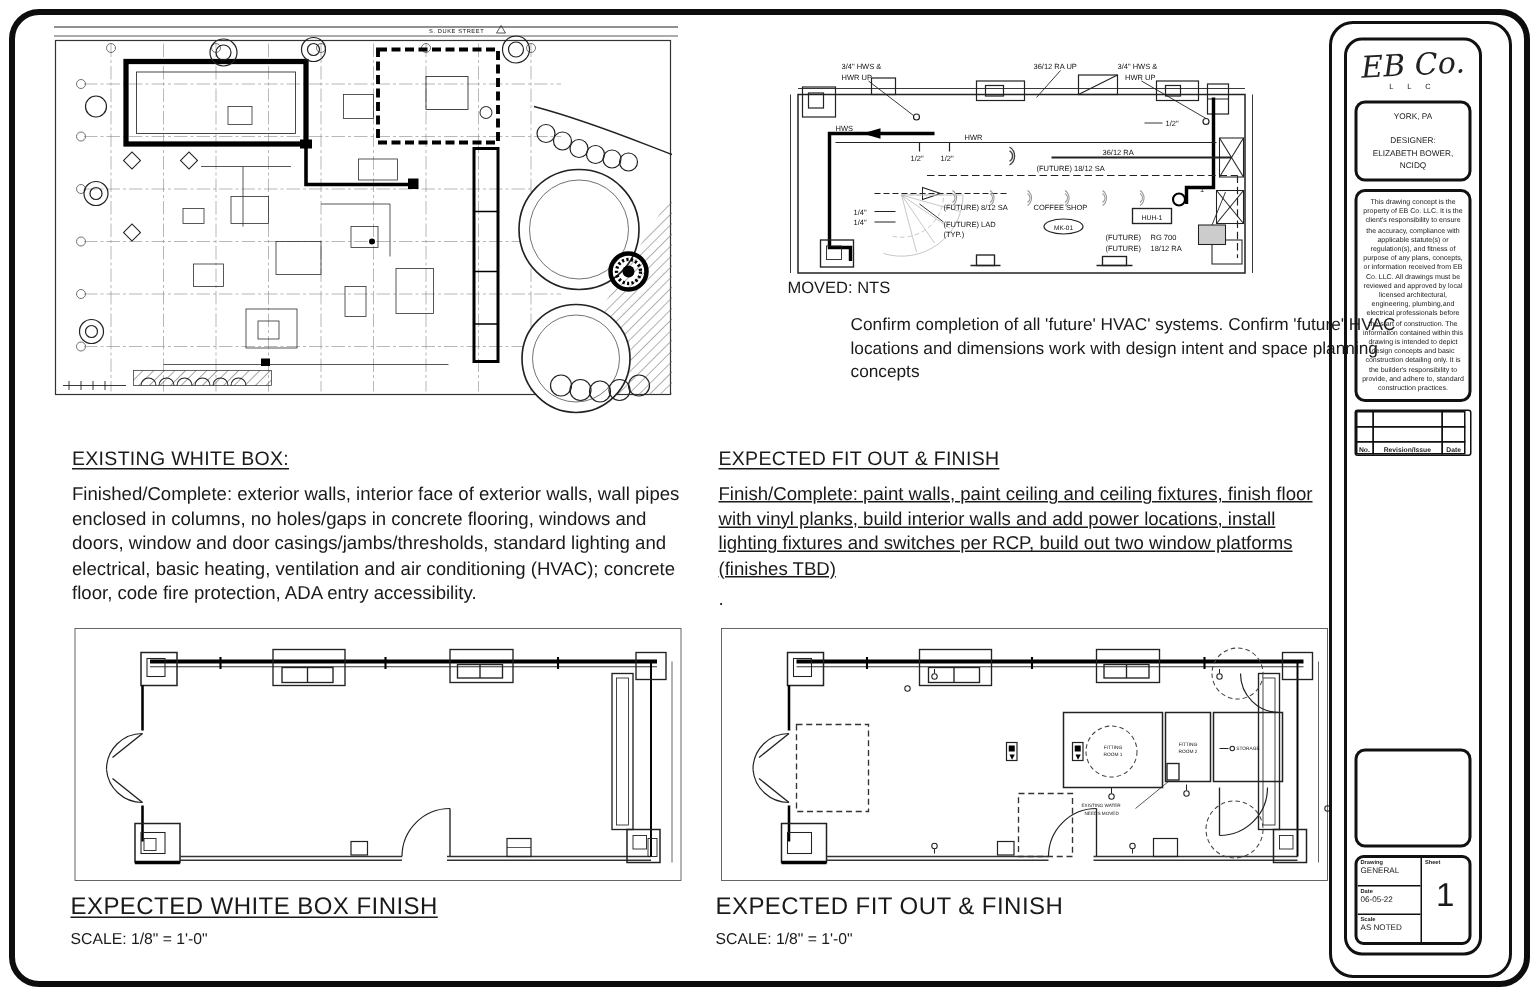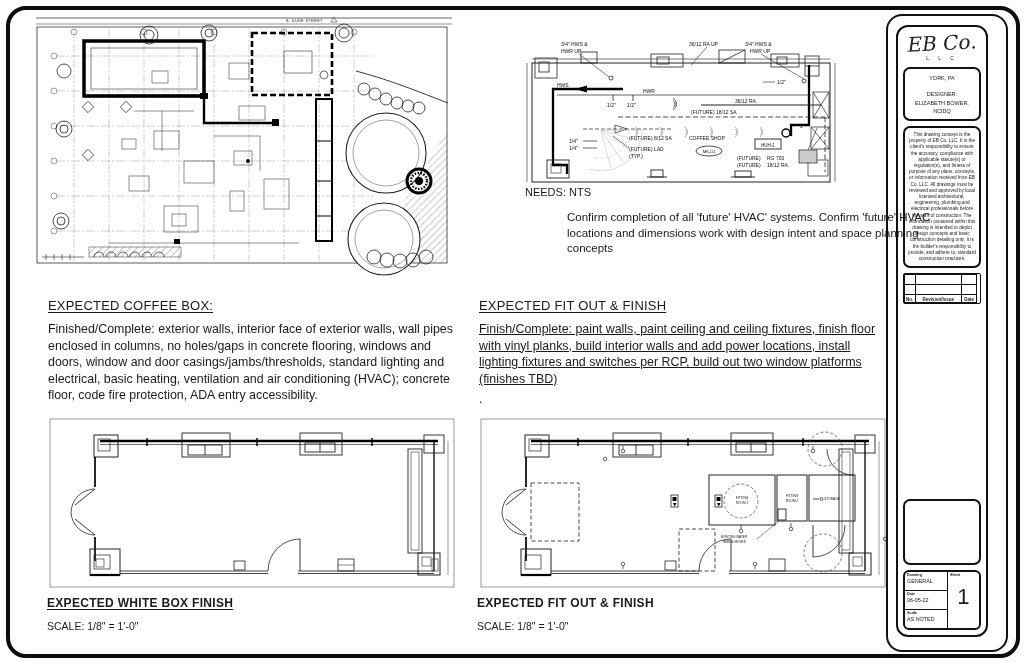--- a/index.html
+++ b/index.html
@@ -3,21 +3,21 @@
 <meta charset="utf-8">
 <style>
   html,body{margin:0;padding:0;}
   body{width:1024px;height:662px;background:#fff;position:relative;overflow:hidden;
        font-family:"Liberation Sans",sans-serif;color:#1a1a1a;}
   .abs{position:absolute;}
   .page-border{left:6px;top:6px;width:1006px;height:644px;border:4px solid #0d0d0d;border-radius:20px;}
   svg text{font-family:"Liberation Sans",sans-serif;fill:#111;}
   .heading{font-size:13px;letter-spacing:.2px;text-decoration:underline;text-underline-offset:2px;}
   .para{font-size:12.4px;line-height:1.34;}
-  .plan-title{font-size:12px;letter-spacing:.3px;font-weight:bold;}
+  .plan-title{font-size:16px;letter-spacing:.3px;}
   .plan-title.u{text-decoration:underline;text-underline-offset:2px;}
   .plan-scale{font-size:10.5px;margin-top:3px;}
   .scale-nts{font-size:11px;}
   .hvac-note{font-size:11.5px;line-height:1.35;}
   
   .tb-outer{left:886px;top:14px;width:118px;height:634px;border:2px solid #111;border-radius:16px;}
   .tb-inner{left:896px;top:25px;width:92px;height:612px;border:2.5px solid #111;border-radius:12px;
             box-sizing:border-box;padding:5px 5px;display:flex;flex-direction:column;}
   .tb-logo{font-family:"DejaVu Serif",serif;font-style:italic;font-size:20px;text-align:center;
            transform:rotate(-3deg);color:#222;line-height:1.1;}
@@ -323,24 +323,24 @@
     <text x="245" y="114.5" text-anchor="middle" font-size="4.5">HUH-1</text>
     <text x="214" y="128">(FUTURE)</text>
     <text x="244" y="128">RG 700</text>
     <text x="214" y="135">(FUTURE)</text>
     <text x="244" y="135">18/12 RA</text>
     <text x="277" y="96">1"</text>
   </g>
 </svg>
 </div>
 
-<div class="abs scale-nts" style="left:525px;top:186px;">NEEDS: NTS</div>
+<div class="abs scale-nts" style="left:525px;top:186px;">MOVED: NTS</div>
 <div class="abs hvac-note" style="left:525px;top:210px;width:372px;margin-left:42px;">Confirm completion of all 'future' HVAC' systems. Confirm 'future' HVAC locations and dimensions work with design intent and space planning concepts</div>
 
-<div class="abs heading" style="left:48px;top:298px;">EXPECTED COFFEE BOX:</div>
+<div class="abs heading" style="left:48px;top:298px;">EXISTING WHITE BOX:</div>
 <div class="abs para" style="left:48px;top:321px;width:412px;">Finished/Complete: exterior walls, interior face of exterior walls, wall pipes enclosed in columns, no holes/gaps in concrete flooring, windows and doors, window and door casings/jambs/thresholds, standard lighting and electrical, basic heating, ventilation and air conditioning (HVAC); concrete floor, code fire protection, ADA entry accessibility.</div>
 
 <div class="abs heading" style="left:479px;top:298px;">EXPECTED FIT OUT &amp; FINISH</div>
 <div class="abs para" style="left:479px;top:321px;width:406px;text-decoration:underline;">Finish/Complete: paint walls, paint ceiling and ceiling fixtures, finish floor with vinyl planks, build interior walls and add power locations, install lighting fixtures and switches per RCP, build out two window platforms (finishes TBD)</div>
 <div class="abs para" style="left:479px;top:391px;">.</div>
 
 <div class="abs" style="left:42px;top:413px;width:420px;height:181px;">
 <svg width="420" height="181" viewBox="0 0 420 181">
   <g>
     <rect x="8" y="6" width="404" height="168" fill="none" stroke="#555" stroke-width="0.6"></rect>

